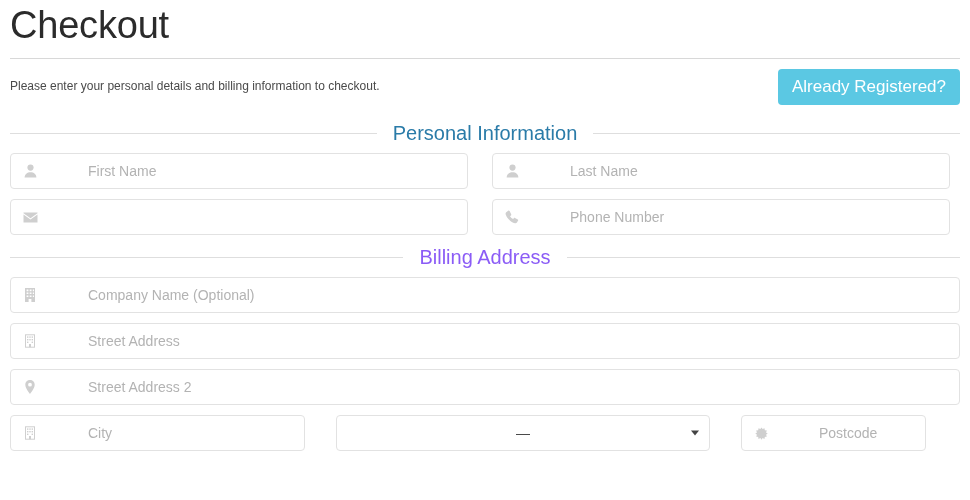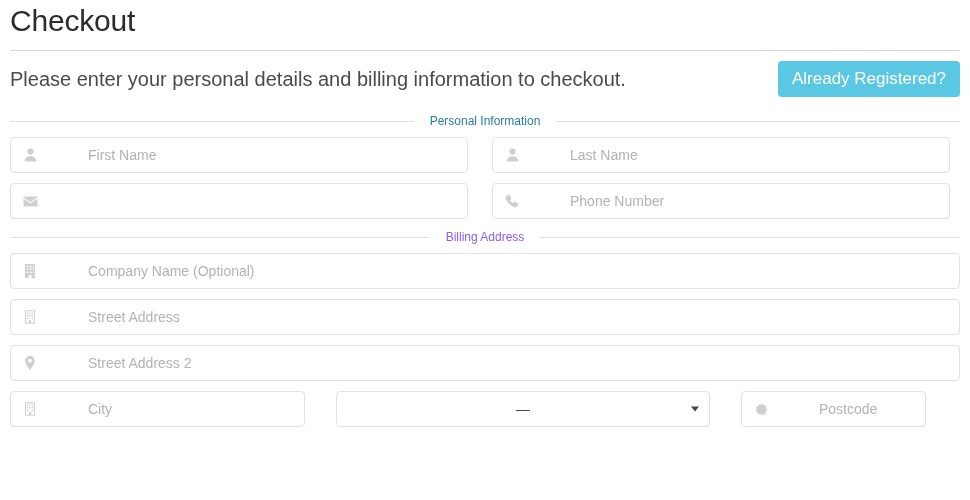--- a/index.html
+++ b/index.html
@@ -20,21 +20,21 @@
 
   .page {
     width: 970px;
     height: 500px;
     position: relative;
     padding: 0 10px;
   }
 
   
   .page-title {
-    font-size: 30px;
+    font-size: 38px;
     font-weight: normal;
     line-height: 1;
     color: #2b2b2b;
     margin: 0;
     padding: 6px 0 14px 0;
     letter-spacing: -0.2px;
   }
   .title-rule {
     height: 1px;
     background: #d8d8d8;
@@ -43,21 +43,21 @@
   }
 
   .intro-row {
     display: flex;
     align-items: center;
     justify-content: space-between;
     height: 52px;
     padding-top: 4px;
   }
   .intro-text {
-    font-size: 20px;
+    font-size: 12px;
     color: #4a4a4a;
     line-height: 1.3;
   }
   .registered-btn {
     background: #5bc8e3;
     color: #ffffff;
     border: none;
     border-radius: 4px;
     font-family: "Liberation Sans", sans-serif;
     font-size: 17px;
@@ -75,21 +75,21 @@
     margin: 12px 0 10px 0;
   }
   .section-head .rule {
     flex: 1 1 auto;
     height: 1px;
     background: #dedede;
   }
   .section-head .label {
     flex: 0 0 auto;
     padding: 0 16px;
-    font-size: 12px;
+    font-size: 20px;
     color: #2a7ba8;
     line-height: 1;
   }
 
   
   .row {
     display: flex;
     width: 100%;
     margin-bottom: 10px;
   }

